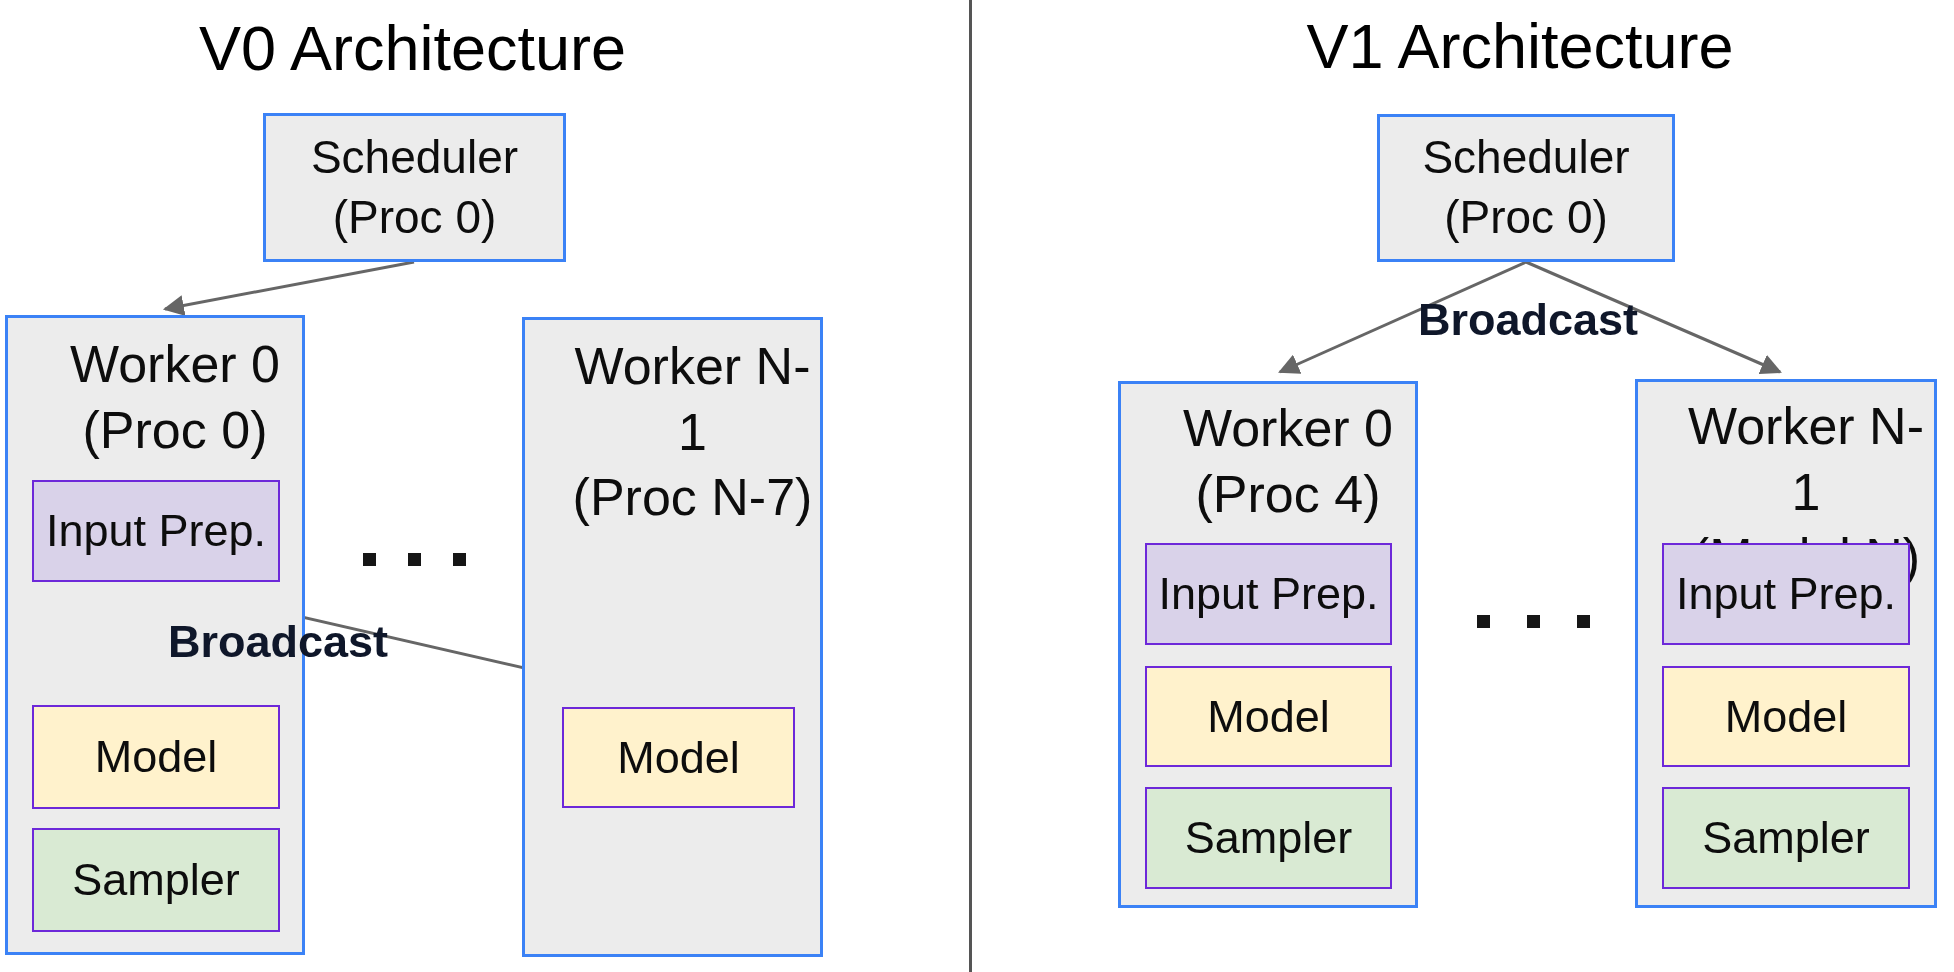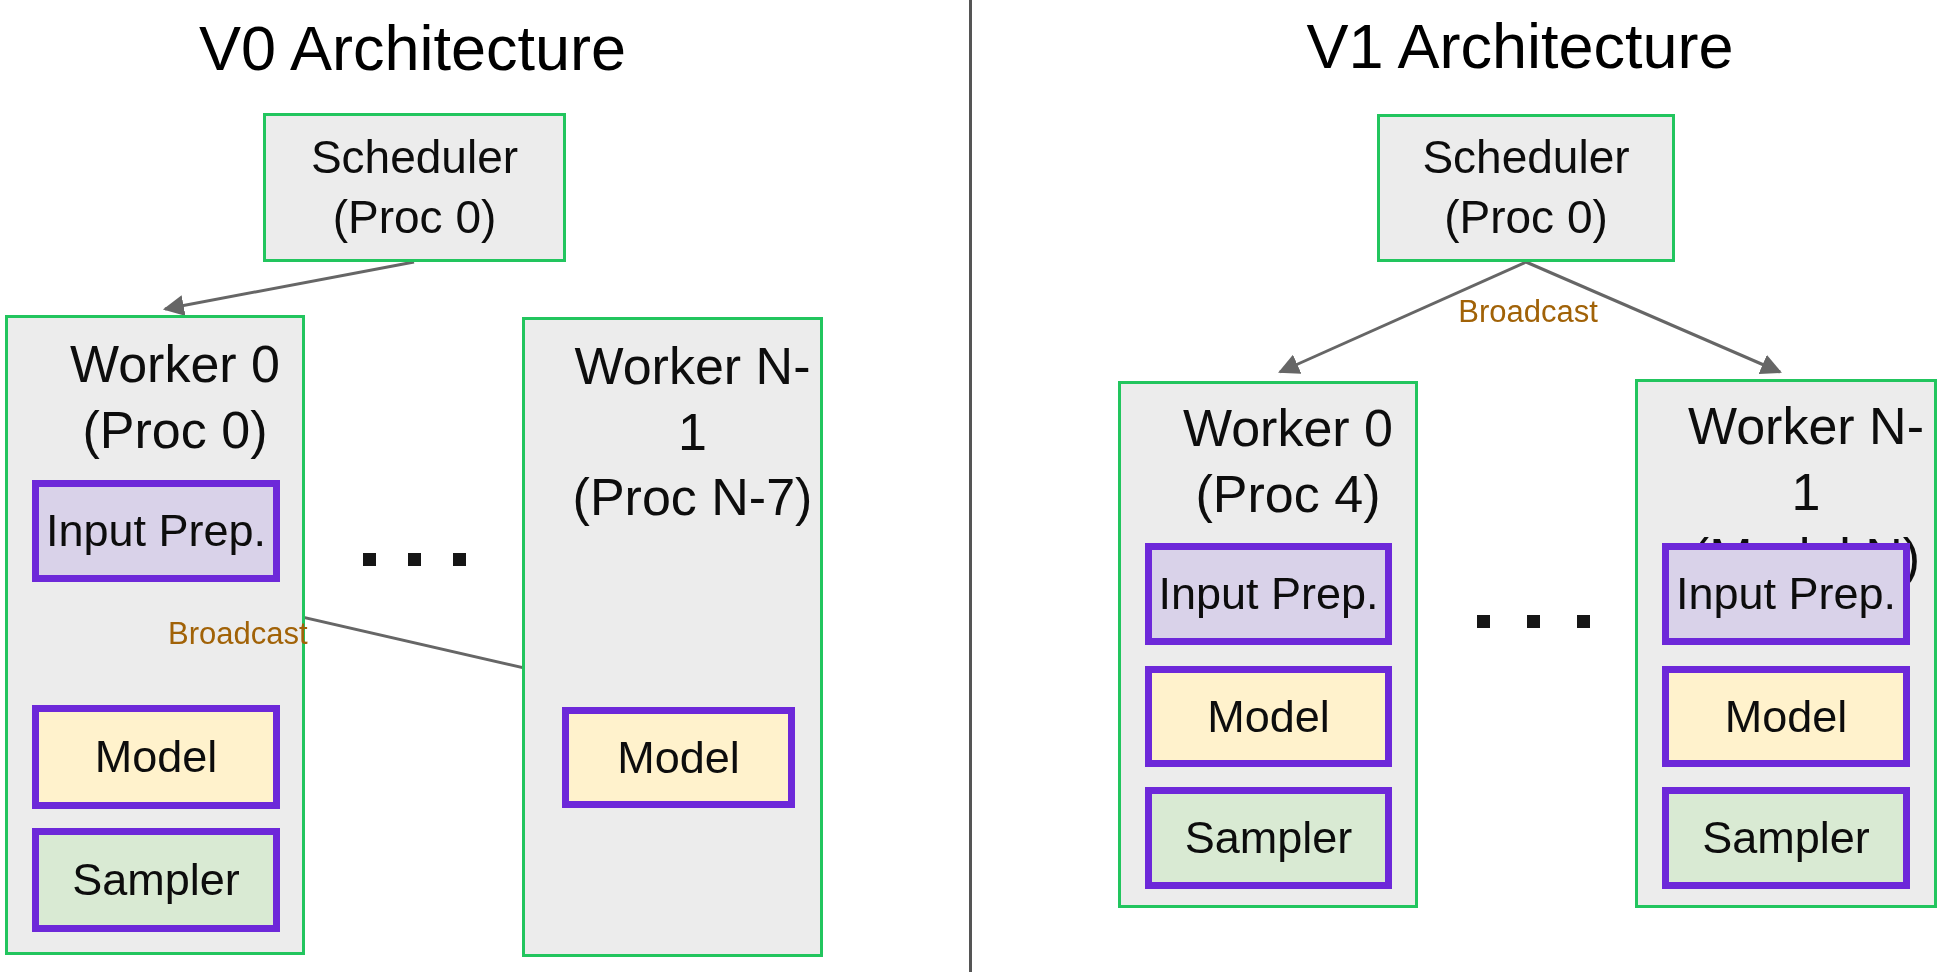--- a/index.html
+++ b/index.html
@@ -16,47 +16,48 @@
     text-align:center;
     font-size:63px;
     letter-spacing:0px;
     color:#000000;
     white-space:nowrap;
   }
   .gbox{
     position:absolute;
     box-sizing:border-box;
     background:#ececec;
-    border:3px solid #22c55e;
+    border:3px solid #3b82f6;
   }
   .sched{
     display:flex;flex-direction:column;align-items:center;justify-content:center;
     font-size:46px;line-height:1.30;text-align:center;
   }
   .worker{padding-top:14px;}
   .wtitle{
     text-align:center;
     font-size:52px;line-height:1.26;padding-left:40px;
   }
   .comp{
     position:absolute;
     box-sizing:border-box;
-    border:7px solid #6d28d9;
+    border:2px solid #6d28d9;
     display:flex;align-items:center;justify-content:center;
     font-size:45px;
     white-space:nowrap;
   }
   .purple{background:#d9d2e9;}
   .yellow{background:#fff2cc;}
   .green{background:#d9ead3;}
   .flowlabel{
     position:absolute;
-    font-size:31px;
-    color:#a16207;
+    font-size:45px;
+    color:#0f172a;
     white-space:nowrap;
+    font-weight:bold;
   }
   .flowlabel.centered{text-align:center;}
   .dots{
     position:absolute;
     display:flex;
   }
   .dot{
     width:13px;height:13px;background:#161616;display:block;
   }
   .dots-left .dot{margin-right:32px;}

